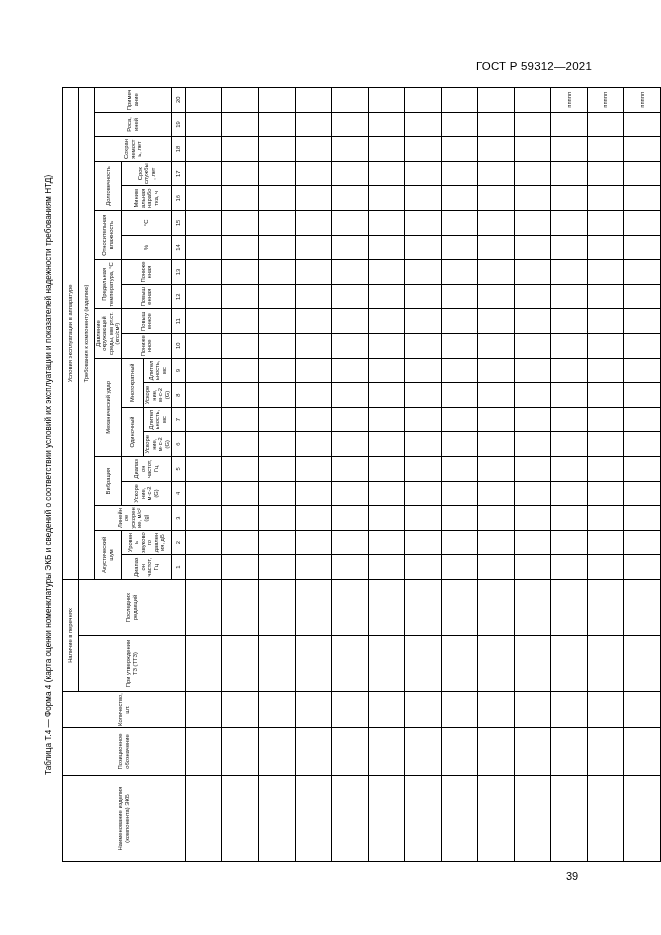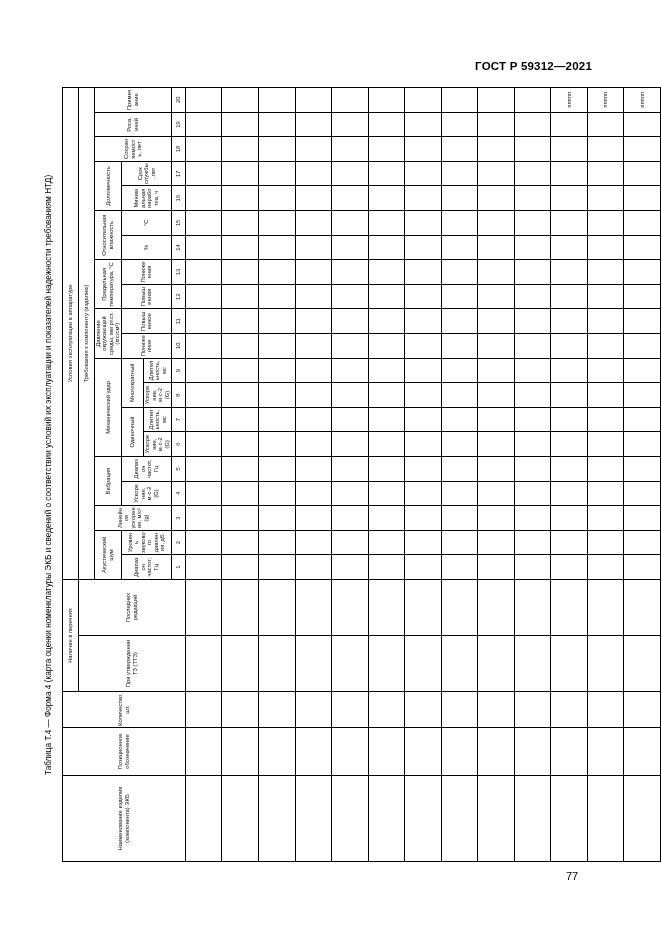--- a/index.html
+++ b/index.html
@@ -2,21 +2,21 @@
 <html><head>
 <meta charset="utf-8">
 <style>
   html,body{margin:0;padding:0;}
   body{
     width:661px;height:935px;position:relative;background:#ffffff;
     font-family:"Liberation Sans", sans-serif;color:#111;overflow:hidden;
   }
   .gost-header{
     position:absolute;top:60px;right:69px;
-    font-size:11.5px;font-weight:bold;letter-spacing:.2px;color:#000;
+    font-size:11.5px;font-weight:normal;letter-spacing:.2px;color:#000;
   }
   .page-number{
     position:absolute;top:870px;left:566px;font-size:11px;color:#000;
   }
   .table-caption{
     position:absolute;left:44px;top:88px;height:774px;width:15px;
     writing-mode:vertical-rl;transform:rotate(180deg);
     font-size:8.2px;text-align:center;white-space:nowrap;color:#000;
   }
   .table-rotator{
@@ -499,13 +499,13 @@
           <td></td>
           <td></td>
           <td></td>
           <td></td>
           <td>ппппп</td>
         </tr>
       </tbody>
   </table>
 </div>
 
-<div class="page-number">77</div>
+<div class="page-number">39</div>
 
 </body></html>

